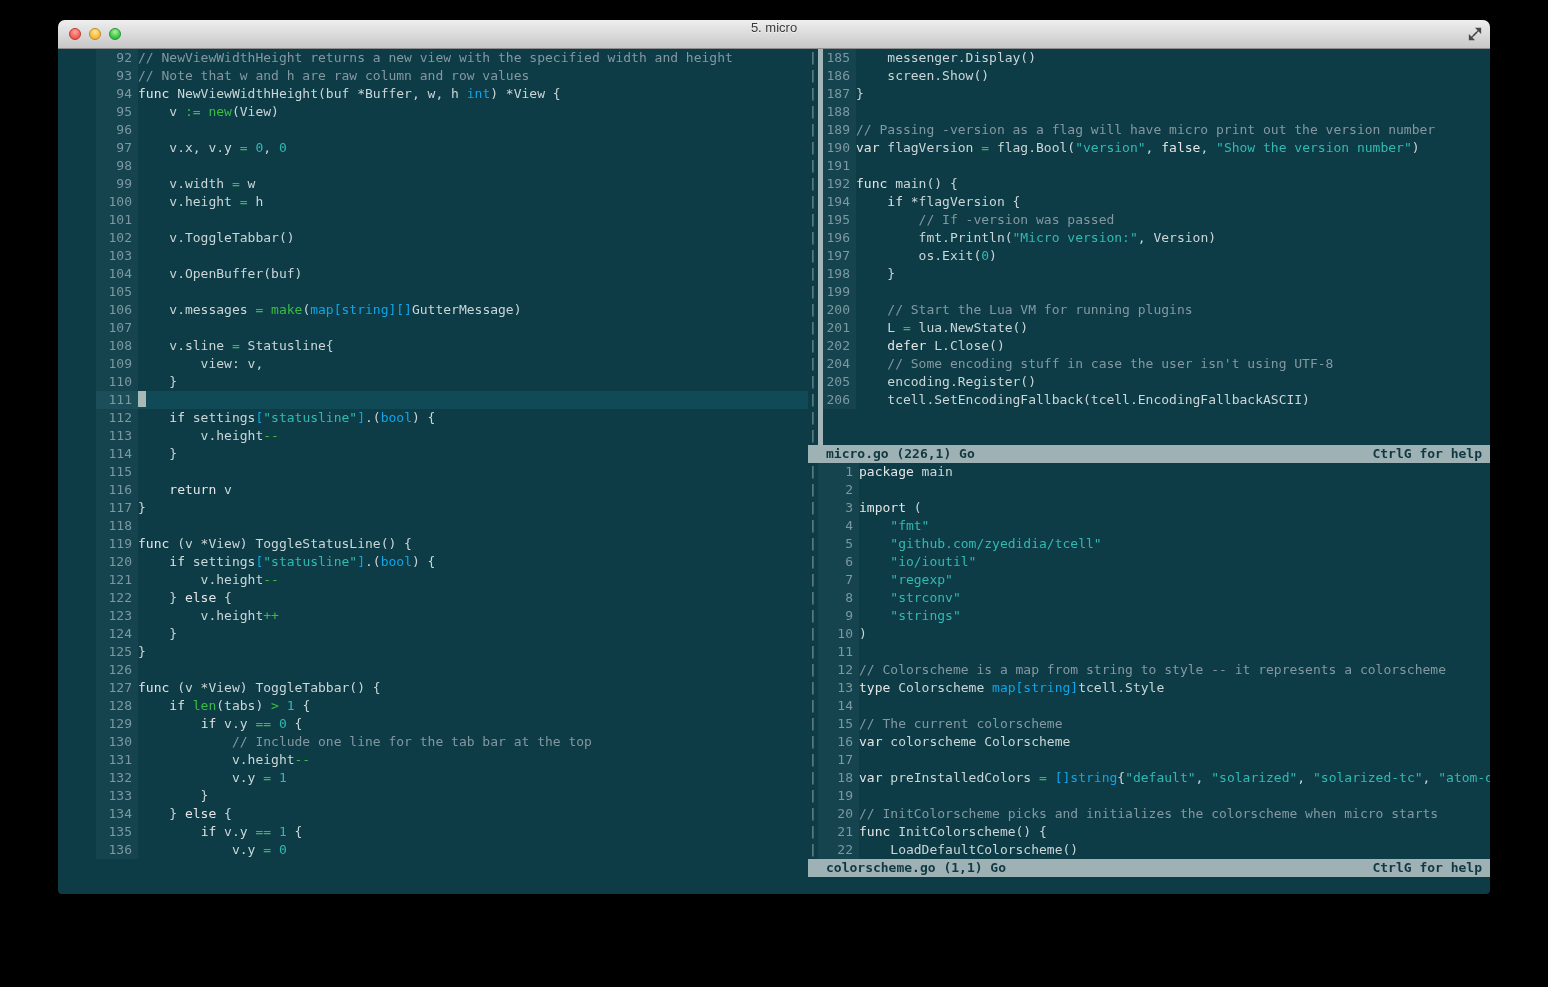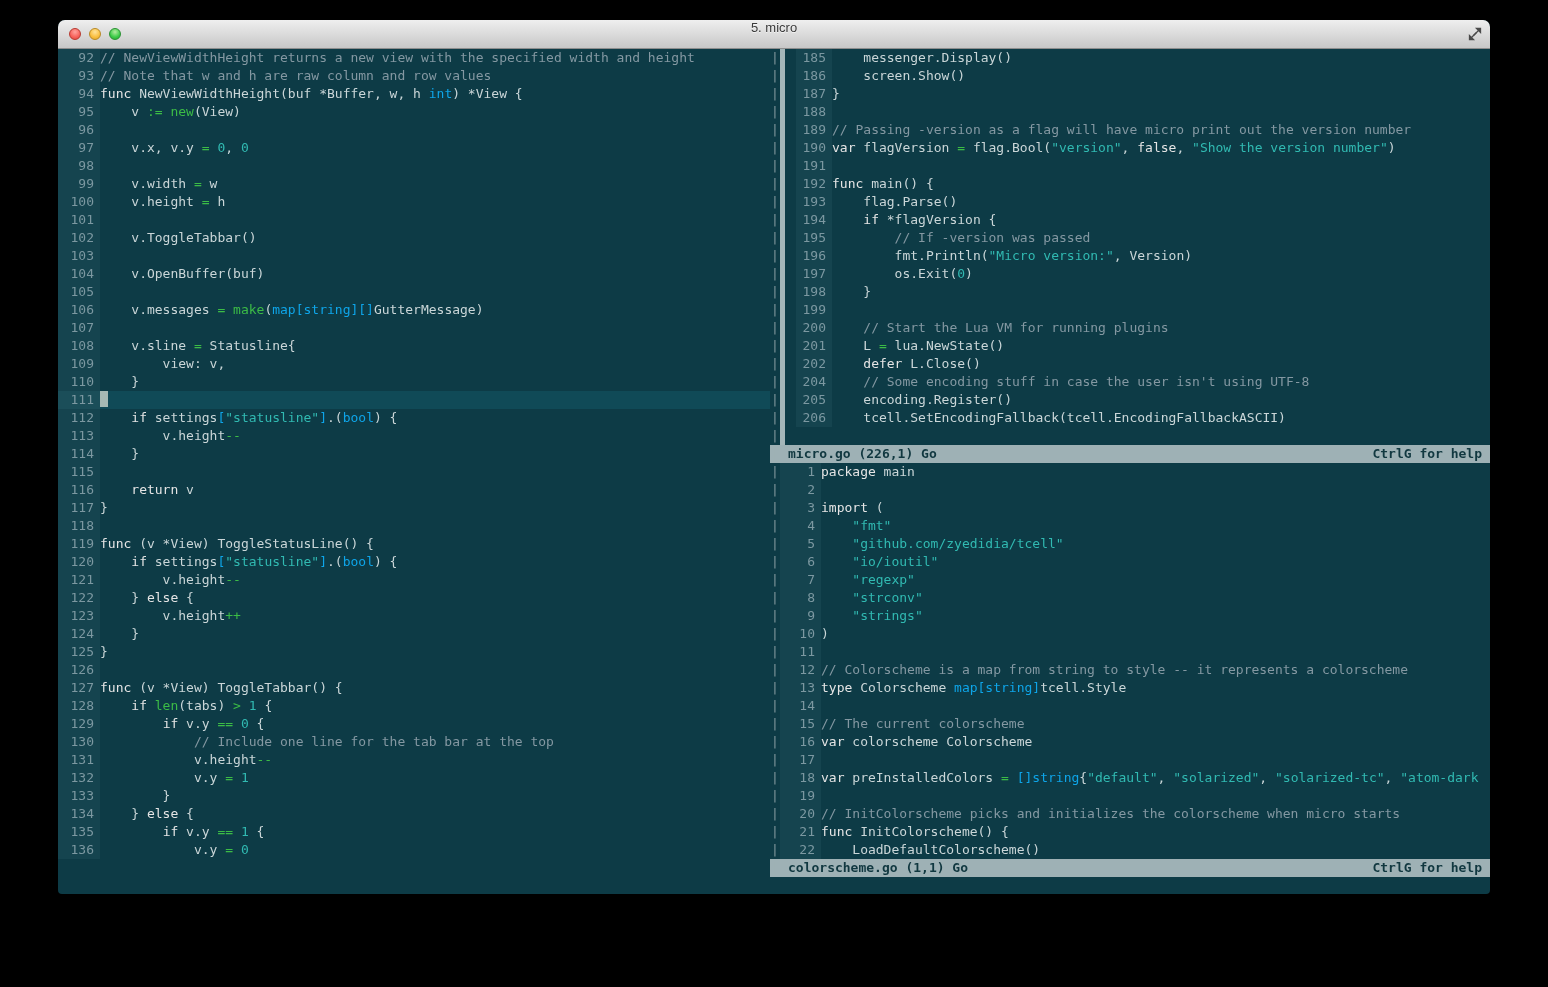--- a/index.html
+++ b/index.html
@@ -11,21 +11,21 @@
     border-bottom:1px solid #8D8D8D;position:relative;}
   .title{text-align:center;line-height:28px;font:13px "Liberation Sans",sans-serif;
     color:#3A3A3A;text-shadow:0 1px 0 rgba(255,255,255,.6);}
   .lights{position:absolute;left:11px;top:8px;display:flex;gap:8px;}
   .light{width:12px;height:12px;border-radius:50%;box-sizing:border-box;}
   .light.red{background:radial-gradient(circle at 50% 30%,#FFA39D,#F7615A 60%,#D8453C);border:1px solid #B8392F;}
   .light.yellow{background:radial-gradient(circle at 50% 30%,#FFE39A,#F9BE3E 60%,#DFA32C);border:1px solid #B98A24;}
   .light.green{background:radial-gradient(circle at 50% 30%,#B4ECA0,#3BCB47 60%,#2BA335);border:1px solid #289231;}
   .fsicon{position:absolute;right:8px;top:7px;width:14px;height:14px;}
   
-  .term{display:flex;height:924px;font:13px/18px "DejaVu Sans Mono",monospace;}
+  .term{display:flex;height:924px;font:13px/18px "DejaVu Sans Mono",monospace;margin-left:38px;}
   .pane{display:flex;flex-direction:column;overflow:hidden;}
   .pane-left{width:712px;}
   .rightcol{flex:1;display:flex;flex-direction:column;min-width:0;}
   .pane-top{height:414px;}
   .pane-bottom{height:414px;}
   .code{flex:1;overflow:hidden;position:relative;}
   .row{display:flex;height:18px;line-height:18px;}
   .ln{flex:none;background:#15444F;color:#7C98A1;text-align:right;padding-right:6px;}
   .pane-left .ln{width:36px;}
   .pane-top .ln{width:30px;}
@@ -38,21 +38,21 @@
   .c{color:#8498A2}.k{color:#e5e5e5}.b{color:#3CBC46}.t{color:#0ea5e9}.s{color:#31BAB2}.p{color:#CAD6D8}
   
   .statusbar{flex:none;height:18px;line-height:18px;background:#9EB1B5;color:#113840;
     display:flex;justify-content:space-between;padding:0 8px;white-space:pre;font-weight:bold;}
   
   .divider{width:10px;flex:none;}
   .dcell{height:18px;line-height:18px;text-align:center;color:#7E949B;}
   .dcell.lt{background:#9EB1B5;color:#9EB1B5;}
   
   .scroll-strip{position:absolute;left:0;top:0;bottom:0;width:5px;background:#A4B6B9;}
-  .pane-top .code{padding-left:16px;}
+  .pane-top .code{padding-left:2px;}
   .cmdline{height:18px;background:#0D3B46;}
 </style>
 </head>
 <body>
 
 <div class="window">
   <div class="titlebar">
     <div class="lights">
       <span class="light red"></span>
       <span class="light yellow"></span>
@@ -338,24 +338,20 @@
             </div>
             <div class="row">
               <span class="ln">191</span>
               <span class="src"></span>
             </div>
             <div class="row">
               <span class="ln">192</span>
               <span class="src"><span class="k">func</span><span class="p"> main() {</span></span>
             </div>
             <div class="row">
-              <span class="ln">193</span>
-              <span class="src"><span class="p">    flag.Parse()</span></span>
-            </div>
-            <div class="row">
               <span class="ln">194</span>
               <span class="src"><span class="p">    </span><span class="k">if</span><span class="p"> *flagVersion {</span></span>
             </div>
             <div class="row">
               <span class="ln">195</span>
               <span class="src"><span class="c">        // If -version was passed</span></span>
             </div>
             <div class="row">
               <span class="ln">196</span>
               <span class="src"><span class="p">        fmt.Println(</span><span class="s">"Micro version:"</span><span class="p">, Version)</span></span>

